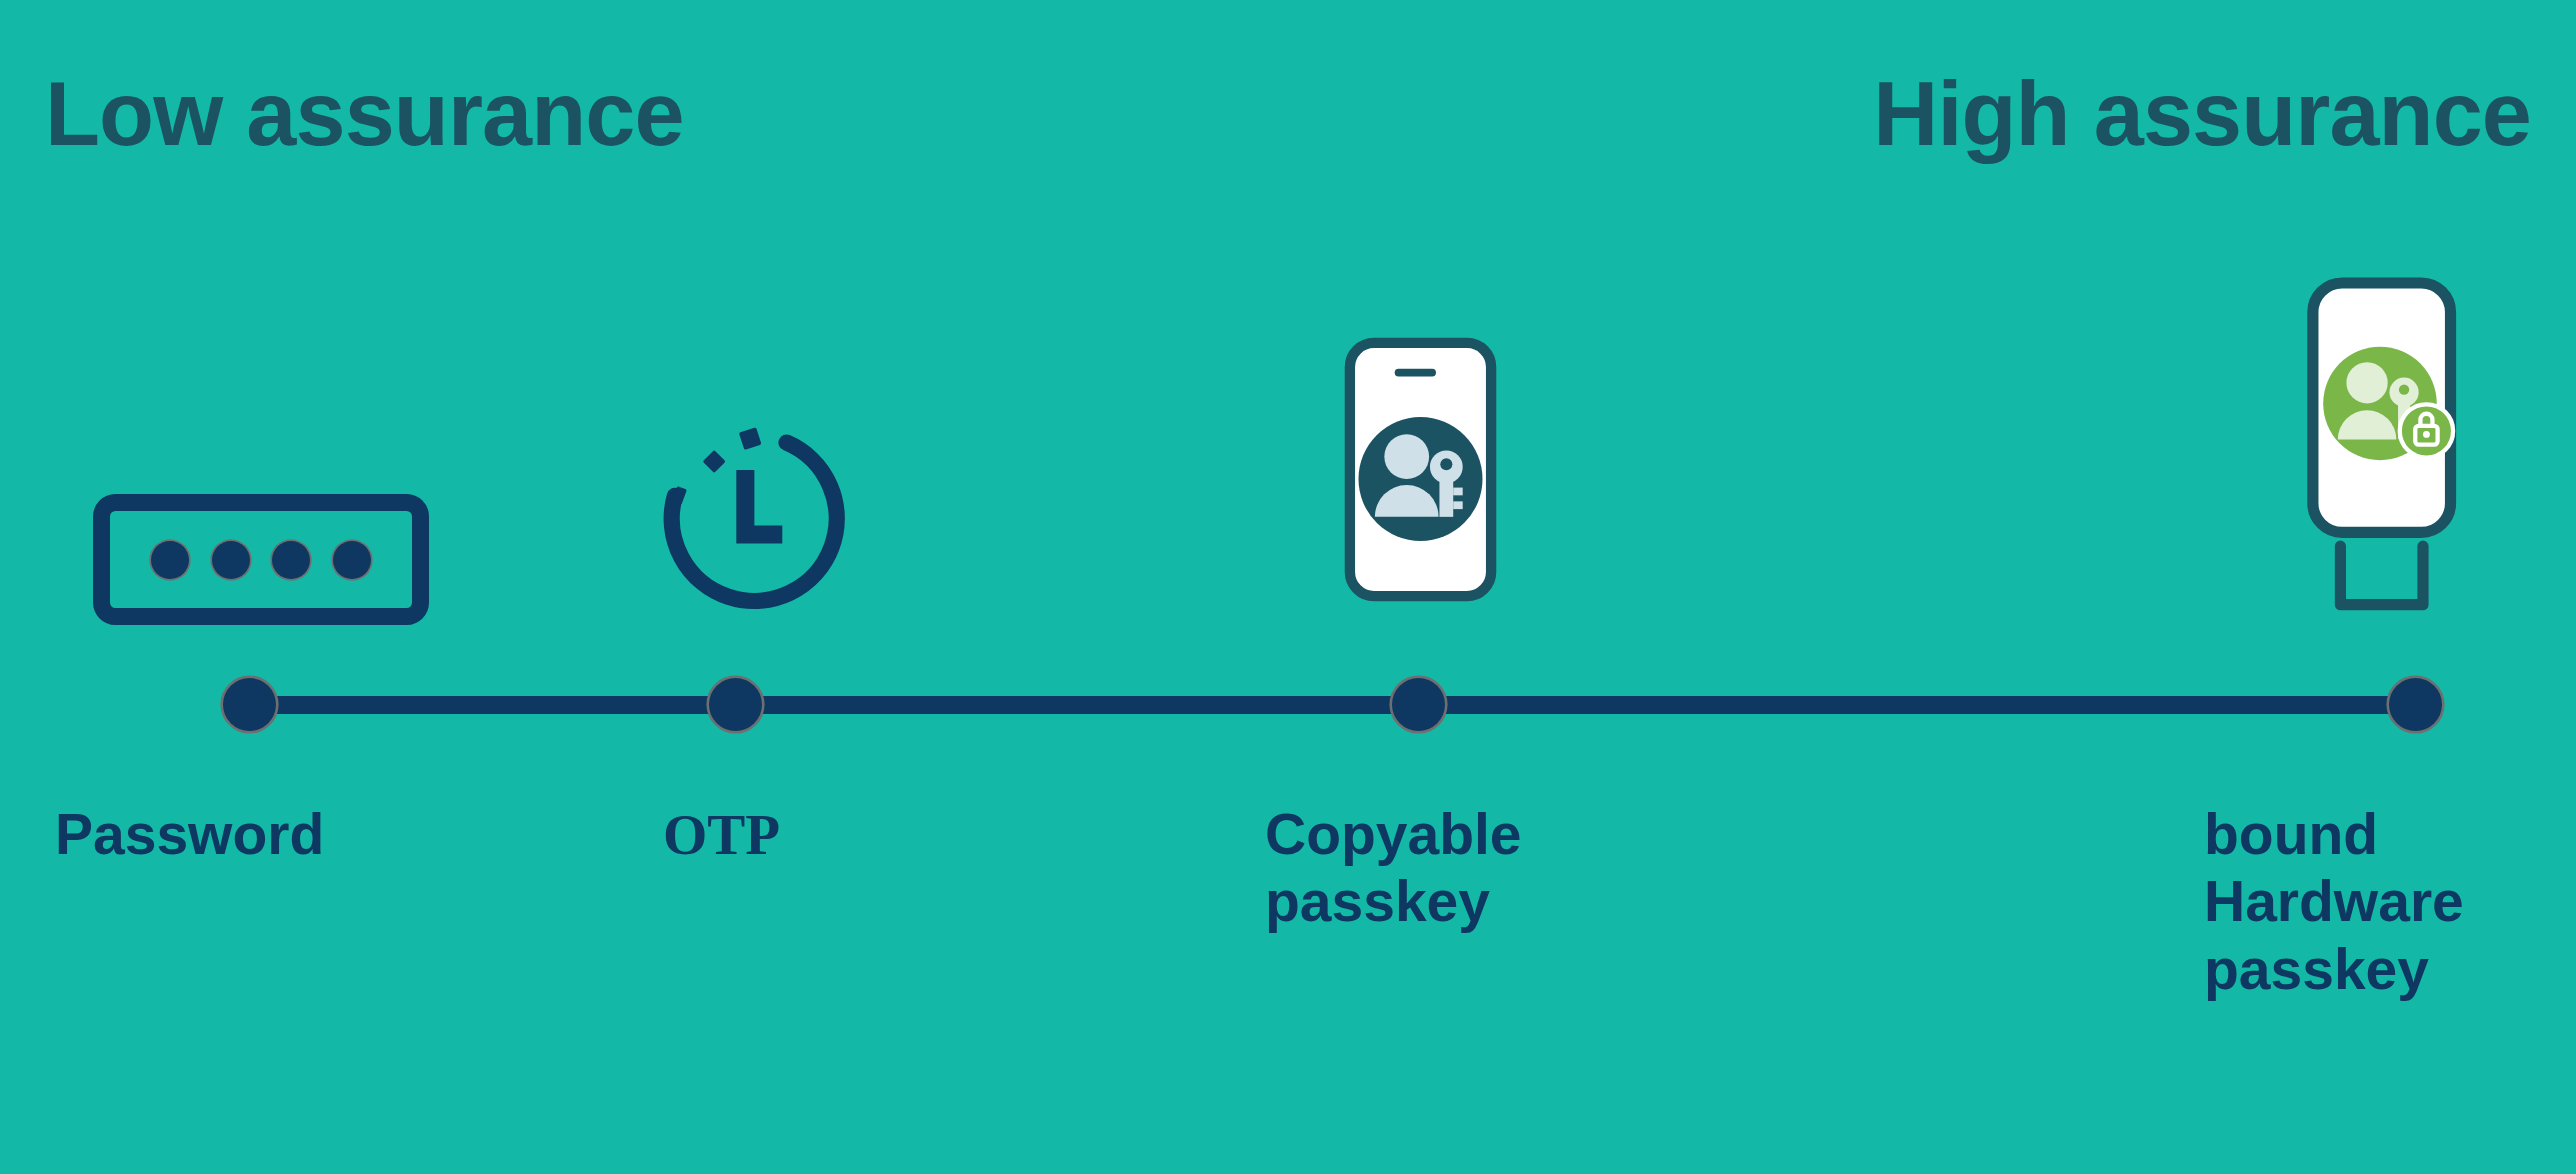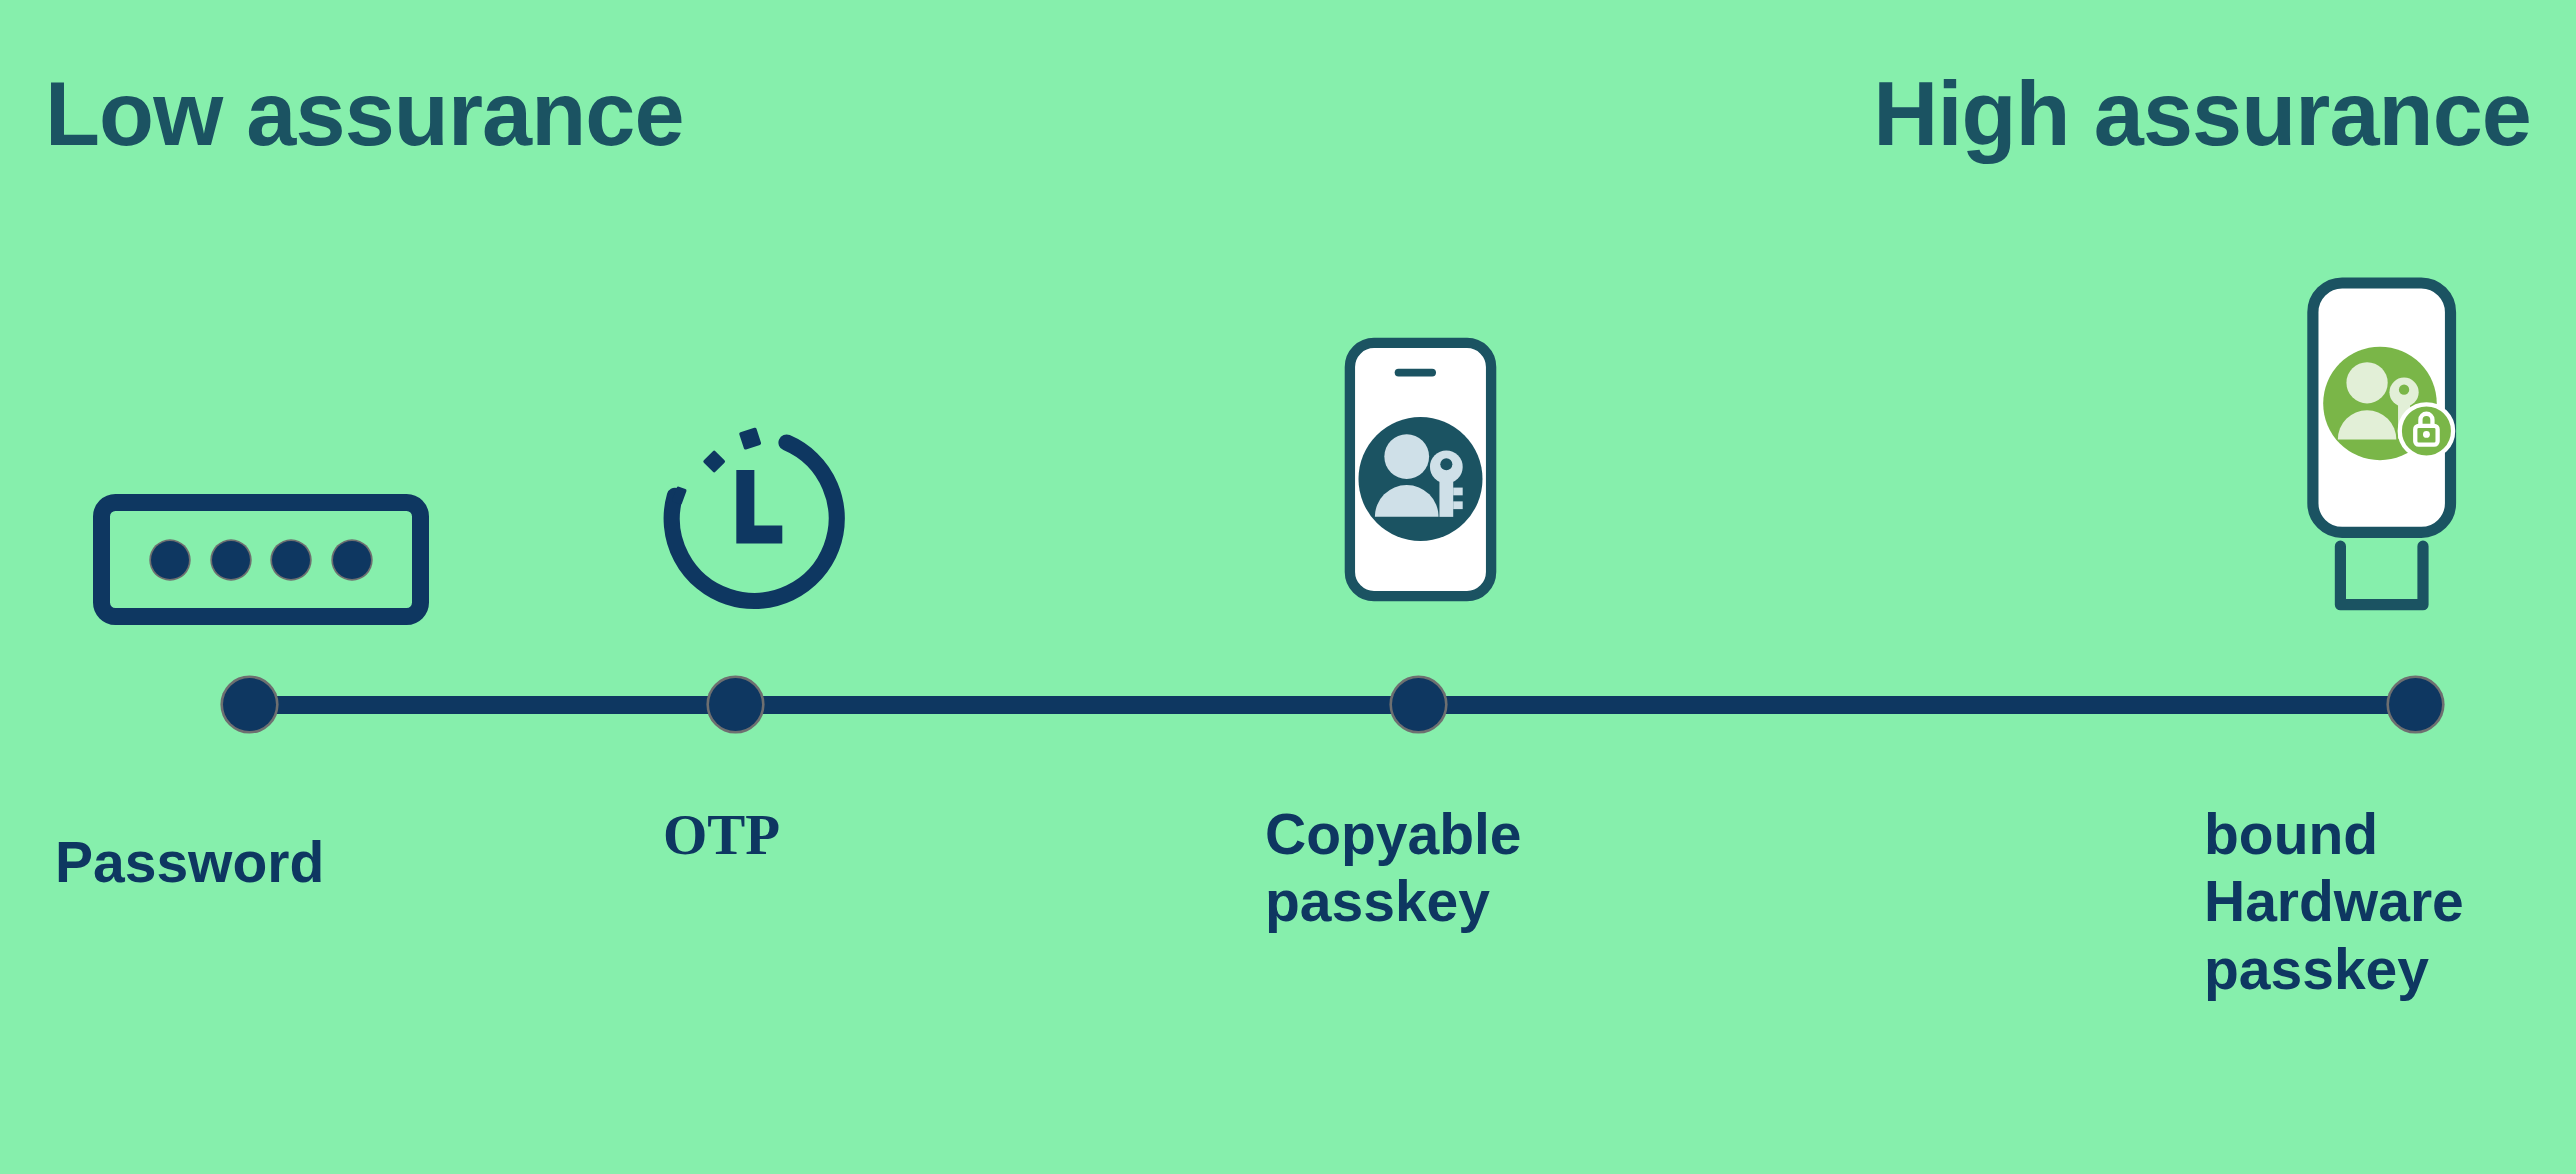--- a/index.html
+++ b/index.html
@@ -7,21 +7,21 @@
     padding: 0;
     background: #ffffff;
   }
   body {
     font-family: "Liberation Sans", sans-serif;
   }
   #canvas {
     position: relative;
     width: 2576px;
     height: 1174px;
-    background: #86efac;
+    background: #14b8a6;
     overflow: hidden;
   }
 
   
   .assurance-label {
     position: absolute;
     font-family: "Liberation Sans", sans-serif;
     font-weight: bold;
     font-size: 90px;
     line-height: 1;
@@ -183,21 +183,21 @@
     </svg>
   </div>
 
   <div id="timeline-track">
     <span class="timeline-dot" style="left:0px;   top:8.6px;"></span>
     <span class="timeline-dot" style="left:486px; top:8.6px;"></span>
     <span class="timeline-dot" style="left:1169px;top:8.6px;"></span>
     <span class="timeline-dot" style="left:2166px;top:8.6px;"></span>
   </div>
 
-  <div class="node-label" style="left:55px;margin-top:28px;">Password</div>
+  <div class="node-label" style="left:55px;">Password</div>
 
   <div class="node-label" style="left:663px;font-family:Liberation Serif, serif;">OTP</div>
 
   <div class="node-label" style="left:1265px; width:362px;">
     <div>Copyable</div>
     <div>passkey</div>
   </div>
 
   <div class="node-label" style="left:2204px; width:362px;">
     <div>bound</div>

